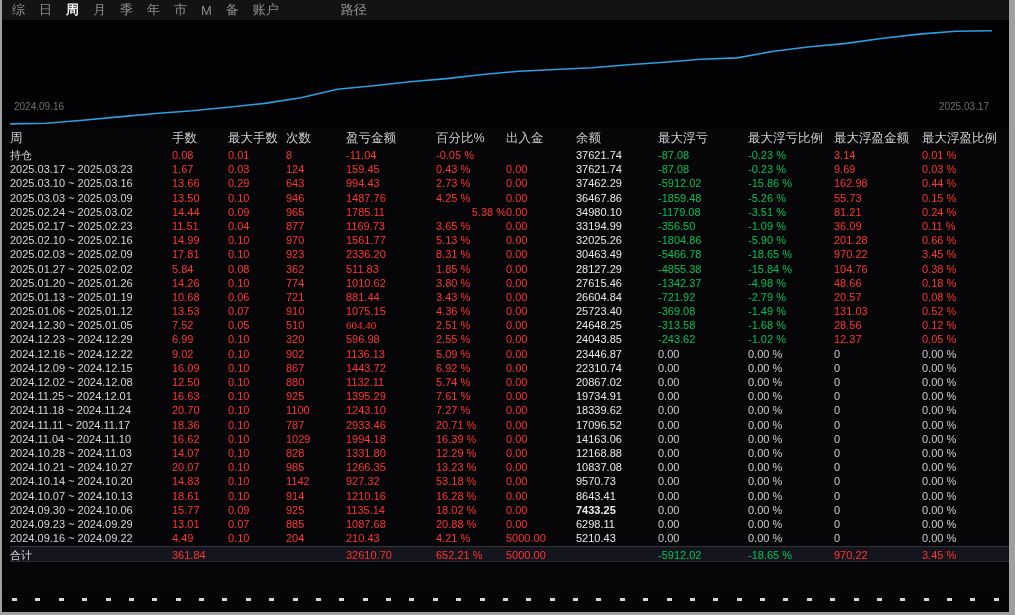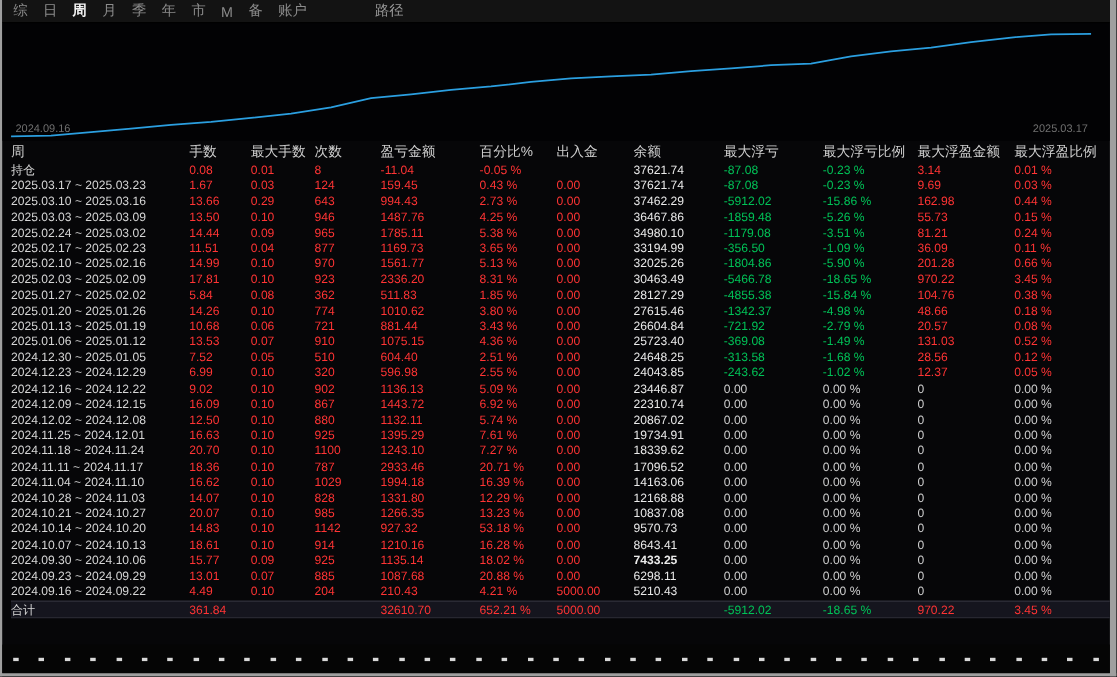--- a/index.html
+++ b/index.html
@@ -22,21 +22,21 @@
     height:21px; background:#131313; display:flex; align-items:center;
     padding:0 10px; border-bottom:1px solid #000;
   }
   .menu-items{ display:flex; align-items:center; gap:14px; }
   .menu-item{ color:#8c8c8c; font-size:13px; cursor:default; }
   .menu-item.active{ color:#f2f2f2; font-weight:bold; }
   .menu-path{ color:#9a9a9a; font-size:13px; margin-left:62px; }
 
   .chart{ position:relative; height:107px; background:#020204; }
   .chart svg{ position:absolute; left:0; top:0; width:100%; height:100%; }
-  .chart-label{ position:absolute; font-size:10px; color:#6f6f6f; bottom:5px; }
+  .chart-label{ position:absolute; font-size:10px; color:#6f6f6f; bottom:16px; }
   .chart-label.start{ left:12px; }
   .chart-label.end{ right:20px; }
 
   .stats{ padding-left:8px; }
   .thead{ height:20px; display:flex; align-items:center; }
   .th{ display:inline-block; color:#cfcfcf; font-size:12.5px; white-space:nowrap; overflow:hidden; }
   .trow{ height:14.2px; line-height:14.2px; font-size:11px; display:flex; white-space:nowrap; }
   .trow span{ display:inline-block; overflow:hidden; white-space:nowrap; }
   .trow.total{
     height:16px; line-height:16px; background:#15151e;
@@ -155,21 +155,21 @@
           <span class="c-green" style="width: 86px;">-5.26 %</span>
           <span class="c-red" style="width: 88px;">55.73</span>
           <span class="c-red" style="width: 80px;">0.15 %</span>
         </div>
         <div class="trow">
           <span class="c-period" style="width: 162px;">2025.02.24 ~ 2025.03.02</span>
           <span class="c-red" style="width: 56px;">14.44</span>
           <span class="c-red" style="width: 58px;">0.09</span>
           <span class="c-red" style="width: 60px;">965</span>
           <span class="c-red" style="width: 90px;">1785.11</span>
-          <span class="c-red" style="width: 70px;">5.38 %</span>
+          <span class="c-red" style="width: 70px; text-align: right;">5.38 %</span>
           <span class="c-red" style="width: 70px;">0.00</span>
           <span class="c-white" style="width: 82px;">34980.10</span>
           <span class="c-green" style="width: 90px;">-1179.08</span>
           <span class="c-green" style="width: 86px;">-3.51 %</span>
           <span class="c-red" style="width: 88px;">81.21</span>
           <span class="c-red" style="width: 80px;">0.24 %</span>
         </div>
         <div class="trow">
           <span class="c-period" style="width: 162px;">2025.02.17 ~ 2025.02.23</span>
           <span class="c-red" style="width: 56px;">11.51</span>
@@ -266,21 +266,21 @@
           <span class="c-green" style="width: 90px;">-369.08</span>
           <span class="c-green" style="width: 86px;">-1.49 %</span>
           <span class="c-red" style="width: 88px;">131.03</span>
           <span class="c-red" style="width: 80px;">0.52 %</span>
         </div>
         <div class="trow">
           <span class="c-period" style="width: 162px;">2024.12.30 ~ 2025.01.05</span>
           <span class="c-red" style="width: 56px;">7.52</span>
           <span class="c-red" style="width: 58px;">0.05</span>
           <span class="c-red" style="width: 60px;">510</span>
-          <span class="c-red" style="width: 90px;">604.40</span>
+          <span class="c-red" style="width: 90px; font-family: Liberation Serif, serif;">604.40</span>
           <span class="c-red" style="width: 70px;">2.51 %</span>
           <span class="c-red" style="width: 70px;">0.00</span>
           <span class="c-white" style="width: 82px;">24648.25</span>
           <span class="c-green" style="width: 90px;">-313.58</span>
           <span class="c-green" style="width: 86px;">-1.68 %</span>
           <span class="c-red" style="width: 88px;">28.56</span>
           <span class="c-red" style="width: 80px;">0.12 %</span>
         </div>
         <div class="trow">
           <span class="c-period" style="width: 162px;">2024.12.23 ~ 2024.12.29</span>

